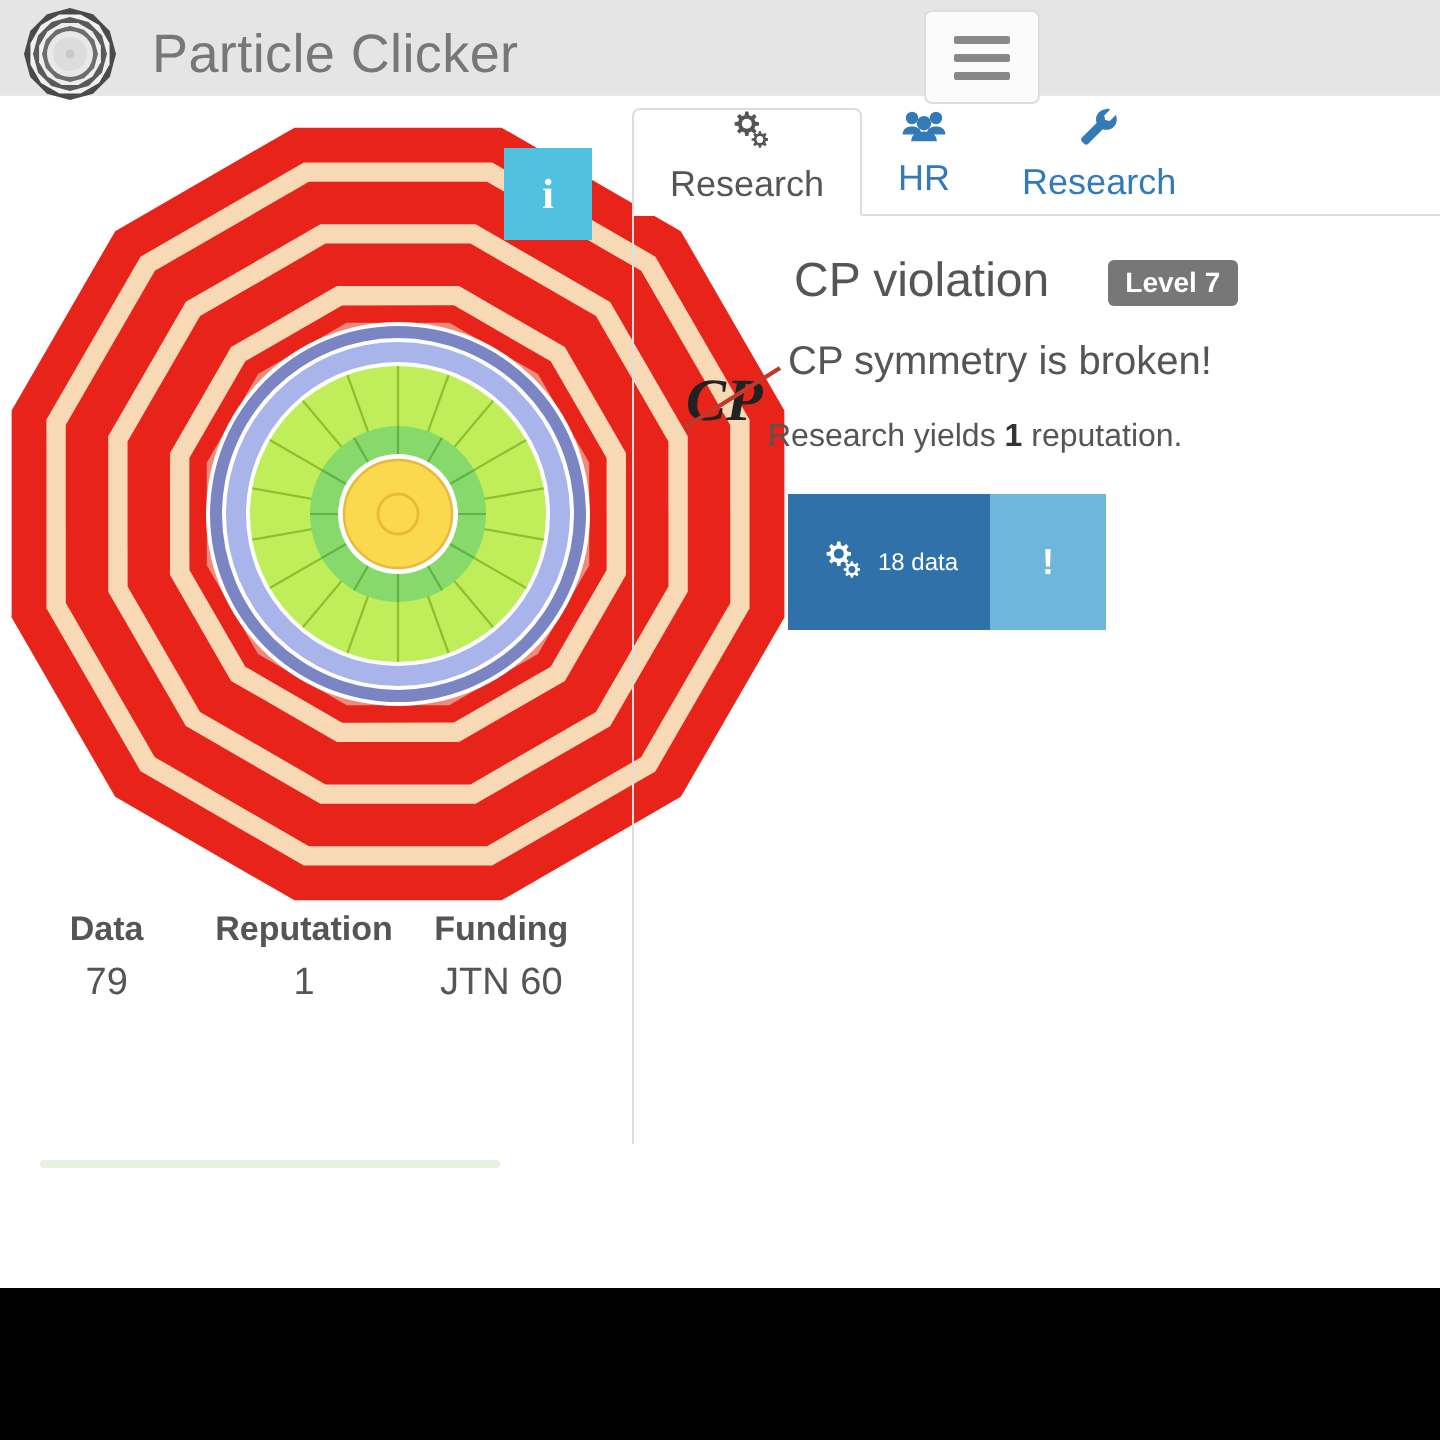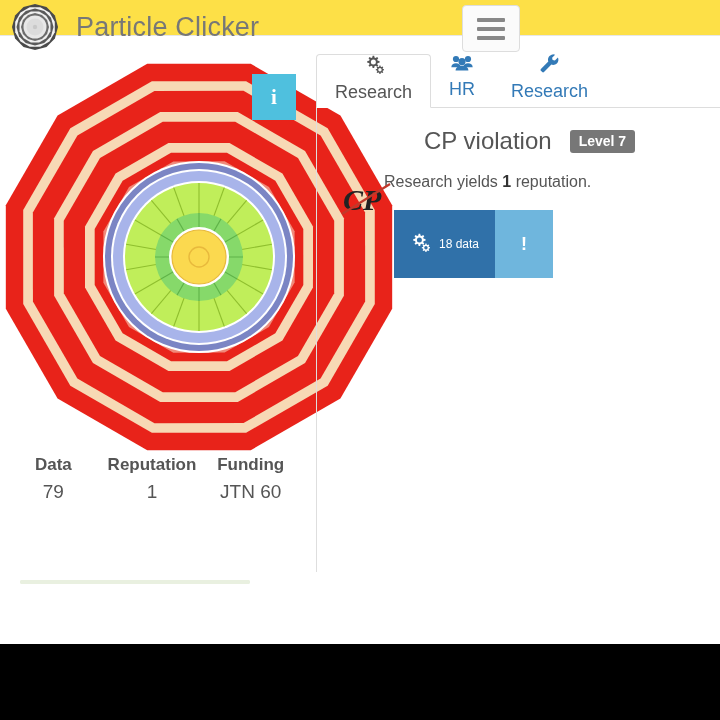--- a/index.html
+++ b/index.html
@@ -6,22 +6,22 @@
   body{
     width:720px;height:720px;overflow:hidden;
     background:#ffffff;
     font-family:"Liberation Sans", sans-serif;
     -webkit-font-smoothing:antialiased;
   }
   #app{position:relative;width:720px;height:720px;overflow:hidden;background:#fff;}
 
   
   .navbar{
-    position:absolute;left:0;top:0;width:720px;height:36px;
-    background:#fde047;border-bottom:1px solid #e7e7e7;
+    position:absolute;left:0;top:0;width:720px;height:48px;
+    background:#e5e5e5;border-bottom:1px solid #e7e7e7;
     box-sizing:border-box;z-index:40;
   }
   .brand{position:absolute;left:10px;top:2px;display:flex;align-items:center;height:50px;}
   .brand-logo{width:50px;height:50px;display:block;}
   .brand-title{
     margin-left:16px;font-size:27px;color:#777;letter-spacing:.2px;
     white-space:nowrap;line-height:1;
   }
   .nav-toggle{
     position:absolute;left:462px;top:5px;width:58px;height:47px;
@@ -82,21 +82,21 @@
     color:#555;background:#fff;
     border:1px solid #ddd;border-bottom:1px solid #fff;
     border-radius:4px 4px 0 0;margin-bottom:-1px;
   }
   .tab .ticon{display:inline-flex;align-items:center;}
 
   .research-body{position:relative;padding:18px 0 0 0;background:transparent;}
   .cp-icon{
     position:absolute;left:24px;top:70px;width:60px;height:44px;font-weight:bold;
   }
-  .res-title-row{display:flex;align-items:center;margin-left:108px;gap:18px;}
+  .res-title-row{display:flex;align-items:center;margin-left:81px;gap:29px;}
   .res-title{font-size:24px;color:#555;line-height:30px;white-space:nowrap;}
   .badge{
     background:#777;color:#fff;font-size:14px;font-weight:bold;
     padding:4px 9px;border-radius:3px;line-height:15px;white-space:nowrap;
   }
   .res-desc{margin-left:78px;margin-top:13px;font-size:20px;color:#555;line-height:24px;}
   .res-yield{margin-left:68px;margin-top:16px;font-size:16px;color:#555;line-height:20px;}
   .res-yield b{font-weight:bold;color:#333;}
 
   .buy-group{margin-left:78px;margin-top:18px;display:flex;align-items:stretch;}
@@ -274,20 +274,21 @@
           <text x="3" y="32" font-family="Liberation Serif, serif" font-style="italic" font-size="30" fill="#222">CP</text>
           <line x1="2" y1="36" x2="50" y2="6" stroke="#c0392b" stroke-width="2.2"></line>
         </svg>
       </div>
 
       <div class="res-title-row">
         <div class="res-title">CP violation</div>
         <div class="badge">Level 7</div>
       </div>
 
+      <div class="res-desc">CP symmetry is broken!</div>
 
       <div class="res-yield">
         <span>Research yields</span>
         <b>1</b>
         <span>reputation.</span>
       </div>
 
       <div class="buy-group">
         <div class="buy-main">
           <span class="ticon">

